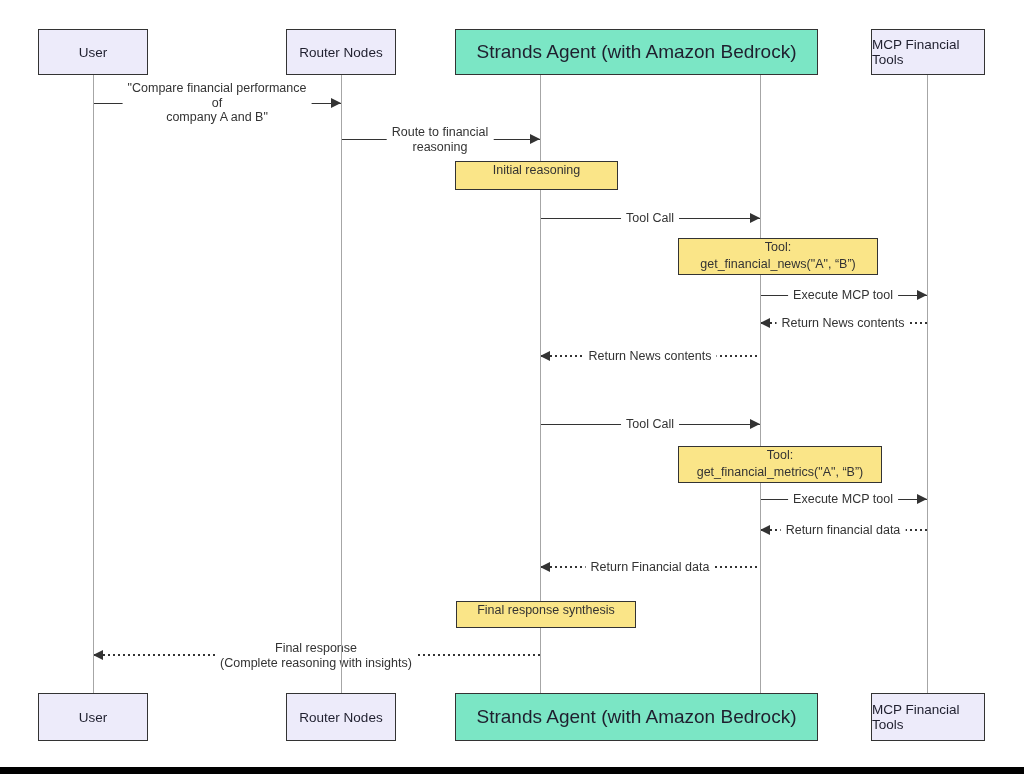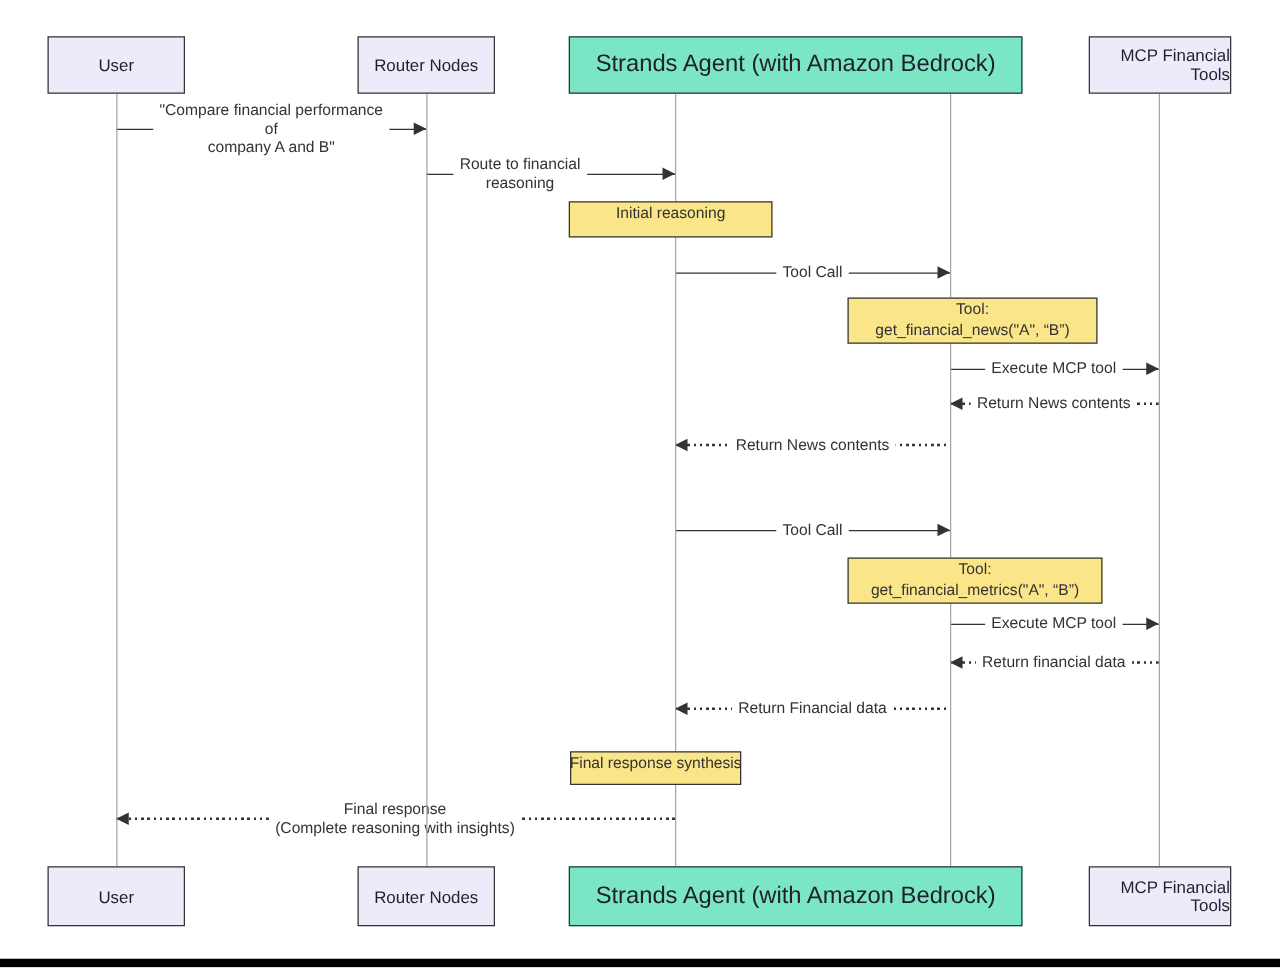--- a/index.html
+++ b/index.html
@@ -8,21 +8,21 @@
     background: var(--background, #ffffff);
     font-family: "Liberation Sans", sans-serif;
     overflow:hidden;
   }
   .actor {
     position:absolute; z-index:5;
     display:flex; align-items:center; justify-content:center;
     background: var(--participant-fill, #EDEBFA);
     border: 1.5px solid var(--participant-border, #333333);
     color: var(--text, #1F1F2E);
-    font-size: 13.5px; text-align:right; box-sizing:border-box;
+    font-size: 13.5px; text-align:left; box-sizing:border-box;
   }
   .actor.teal { background: var(--agent-fill, #7BE6C5); font-size:19px; font-weight:500; }
   .lifeline {
     position:absolute; z-index:4; top:75px; height:618px; width:1px;
     background: var(--lifeline, #A6A6A6);
   }
   .msg-line {
     position:absolute; z-index:1; height:0;
     border-top: 1.5px solid var(--message, #333333);
   }
@@ -86,21 +86,21 @@
   <div class="msg-line" style="left:93px;top:103px;width:248px"></div>
   <div class="arrow-right" style="left:331px;top:98px"></div>
   <div class="msg-label" style="left:217px;top:103px">
     <div>"Compare financial performance</div>
     <div>of</div>
     <div>company A and B"</div>
   </div>
 
   <div class="msg-line" style="left:341px;top:139px;width:199px"></div>
   <div class="arrow-right" style="left:530px;top:134px"></div>
-  <div class="msg-label" style="left:416px;top:139px">
+  <div class="msg-label" style="left:440px;top:139px">
     <div>Route to financial</div>
     <div>reasoning</div>
   </div>
 
   <div class="note" style="left:455px;top:161px;width:163px;height:29px">
     <div>Initial reasoning</div>
   </div>
 
   <div class="msg-line" style="left:540px;top:218px;width:220px"></div>
   <div class="arrow-right" style="left:750px;top:213px"></div>
@@ -154,21 +154,21 @@
   <div class="msg-label" style="left:843px;top:530px">
     <div>Return financial data</div>
   </div>
 
   <div class="msg-line dotted" style="left:540px;top:566px;width:220px"></div>
   <div class="arrow-left" style="left:540px;top:562px"></div>
   <div class="msg-label" style="left:650px;top:567px">
     <div>Return Financial data</div>
   </div>
 
-  <div class="note" style="left:456px;top:601px;width:137px;height:27px">
+  <div class="note" style="left:456px;top:601px;width:180px;height:27px">
     <div>Final response synthesis</div>
   </div>
 
   <div class="msg-line dotted" style="left:93px;top:654px;width:447px"></div>
   <div class="arrow-left" style="left:93px;top:650px"></div>
   <div class="msg-label" style="left:316px;top:655px">
     <div>Final response</div>
     <div>(Complete reasoning with insights)</div>
   </div>
 

